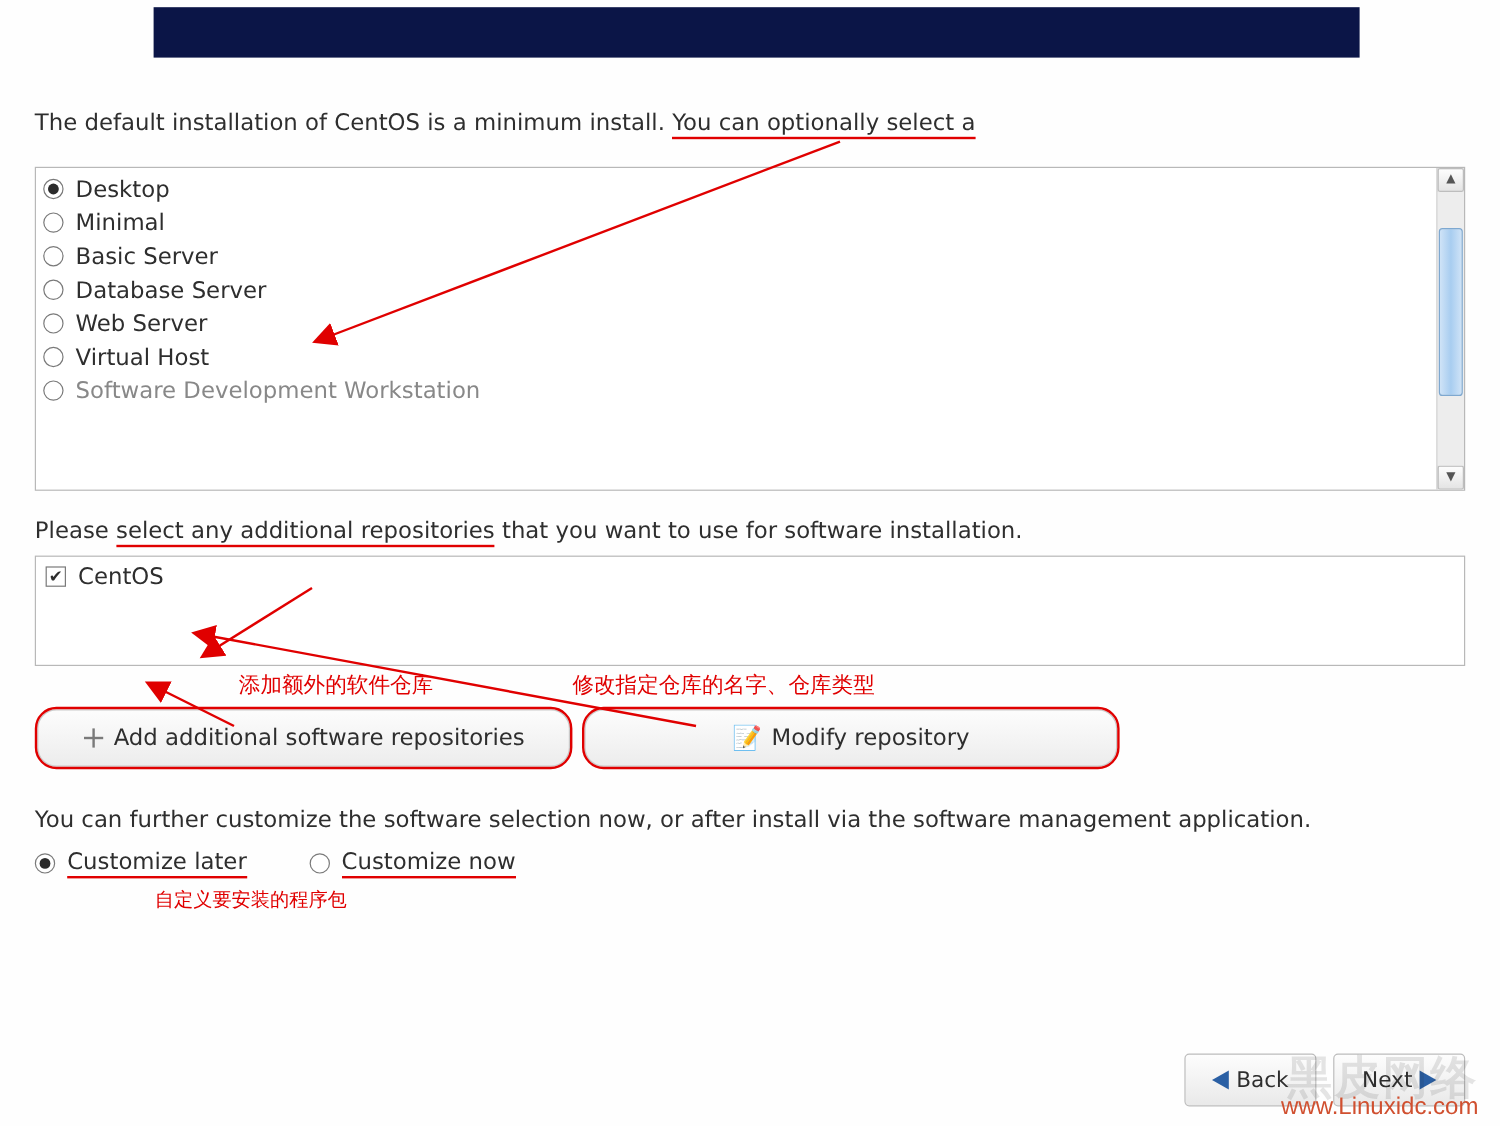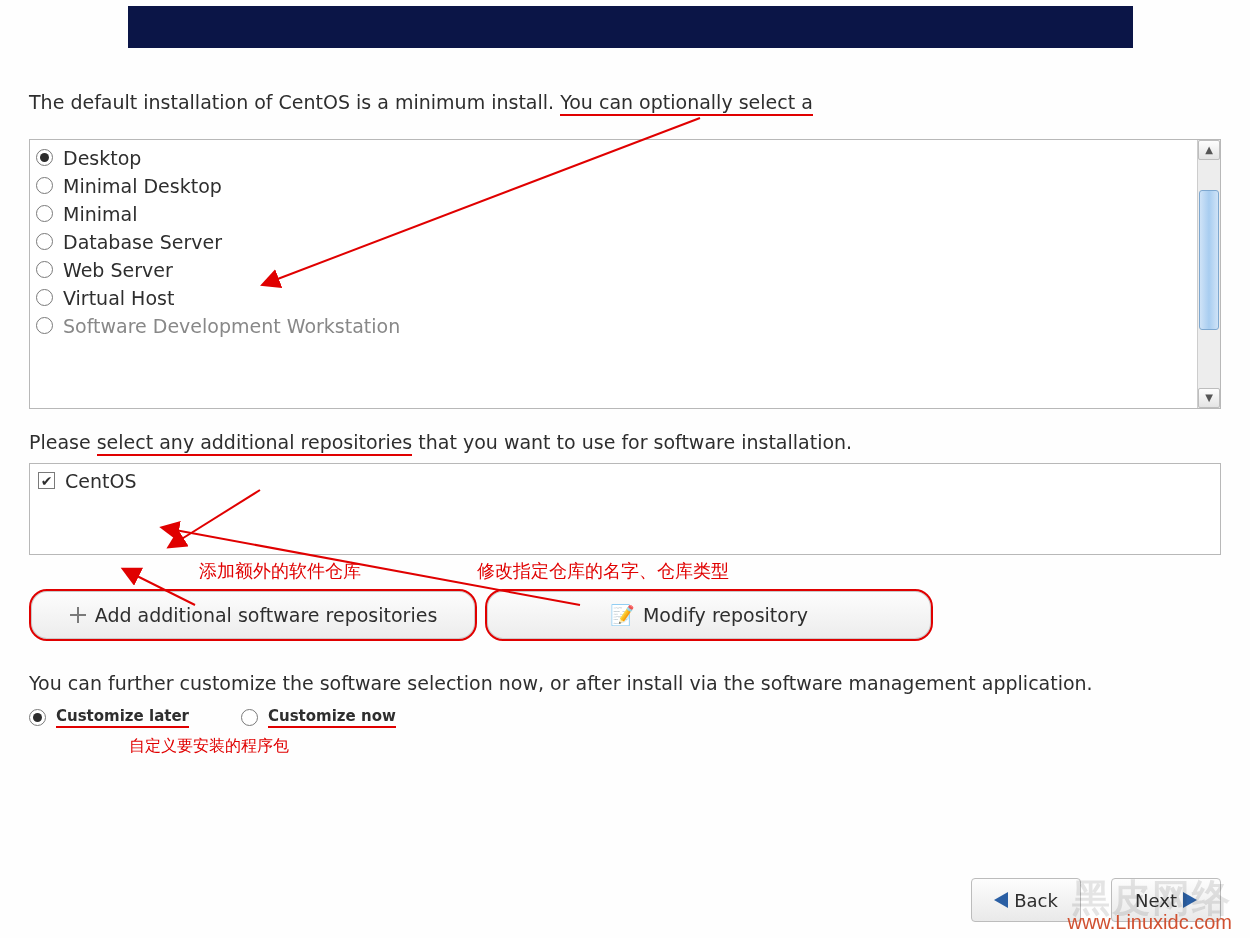--- a/index.html
+++ b/index.html
@@ -124,29 +124,28 @@
   .plus-icon::before, .plus-icon::after {
     content:""; position:absolute; background:#7a7a7a;
   }
   .plus-icon::before { left:8px; top:1px; width:2px; height:16px; }
   .plus-icon::after  { top:8px; left:1px; height:2px; width:16px; }
   .notepad-icon { font-size: 20px; }
   .custom-text { margin-top: 28px; font-size: 19px; line-height:1.5; }
   .custom-radios {
     margin-top: 10px;
     display:flex; gap:52px; align-items:center;
-    font-size: 15px;
-    font-weight: bold;
+    font-size: 19px;
   }
   .custom-radios .opt { display:flex; gap:10px; align-items:center; }
   .custom-annot { margin-top: 8px; margin-left: 100px; color:#e00000; font-size:16px; }
   .nav-row {
     position:absolute;
     right: 29px; bottom: 16px;
-    display:flex; gap:30px;
+    display:flex; gap:14px;
   }
   .nav-btn {
     min-width: 110px; height: 44px;
     border: 1px solid #bcbcbc;
     border-radius: 4px;
     background: linear-gradient(#fdfdfd,#e9e9e9);
     display:flex; align-items:center; justify-content:center;
     gap:6px;
     font-size:18px;
     padding: 0 14px;
@@ -195,25 +194,25 @@
   </div>
 
   <div class="listbox">
     <div class="listbox-items" id="software-list">
         <div class="opt">
           <span class="radio checked"></span>
           <span>Desktop</span>
         </div>
         <div class="opt">
           <span class="radio"></span>
-          <span>Minimal Desktop</span>
-        </div>
-        <div class="opt">
-          <span class="radio"></span>
           <span>Minimal</span>
+        </div>
+        <div class="opt">
+          <span class="radio"></span>
+          <span>Basic Server</span>
         </div>
         <div class="opt">
           <span class="radio"></span>
           <span>Database Server</span>
         </div>
         <div class="opt">
           <span class="radio"></span>
           <span>Web Server</span>
         </div>
         <div class="opt">

